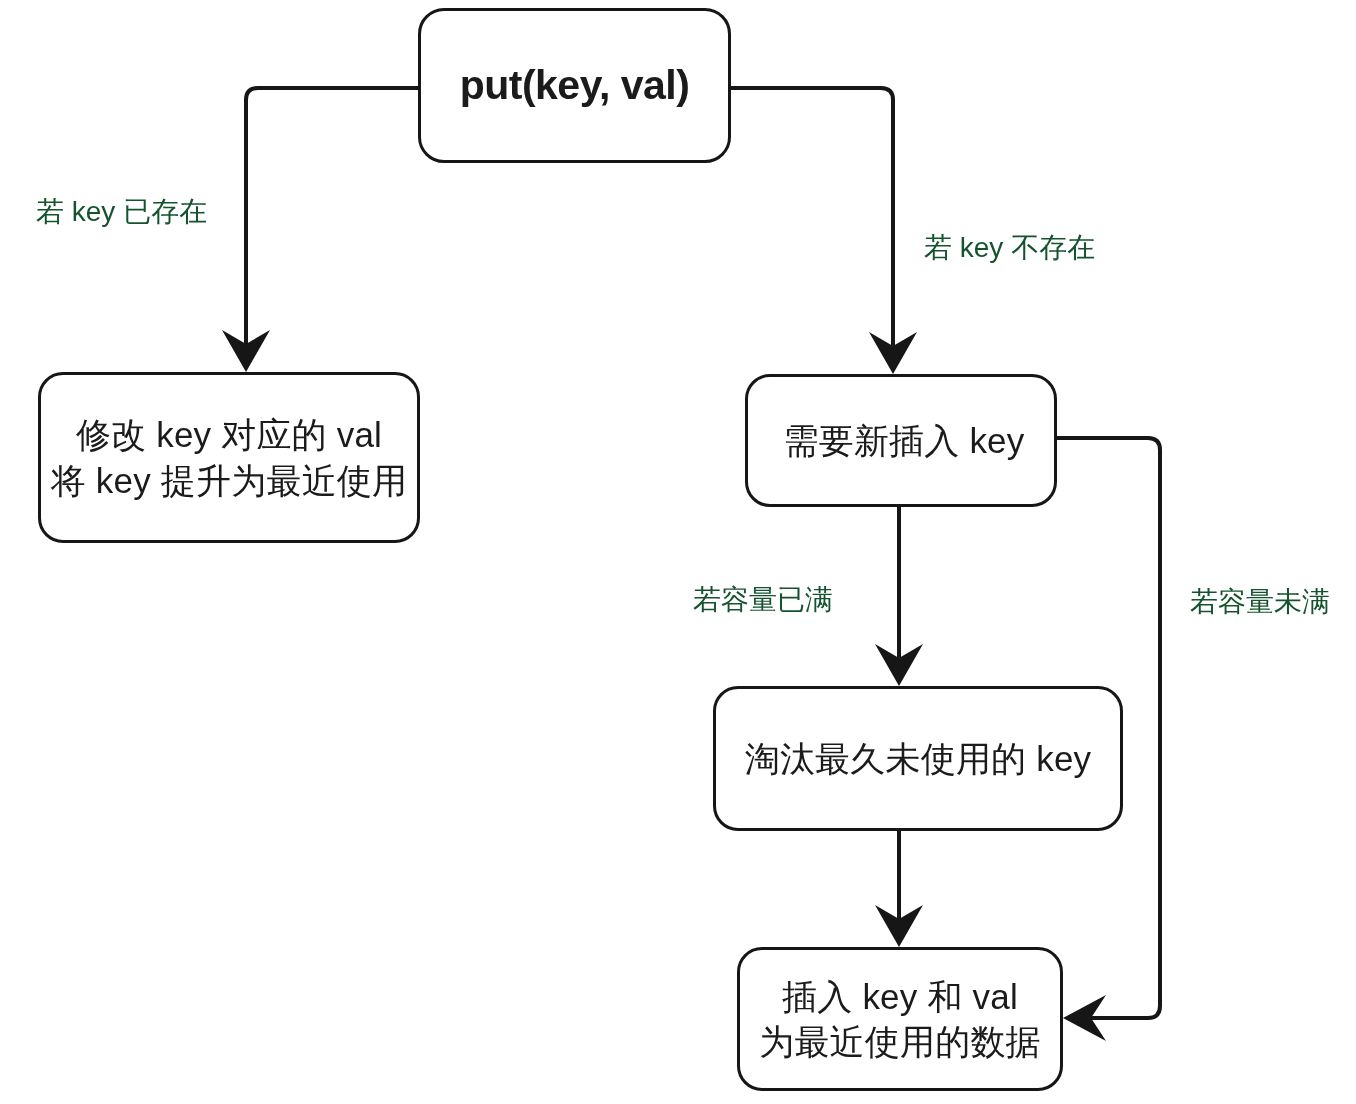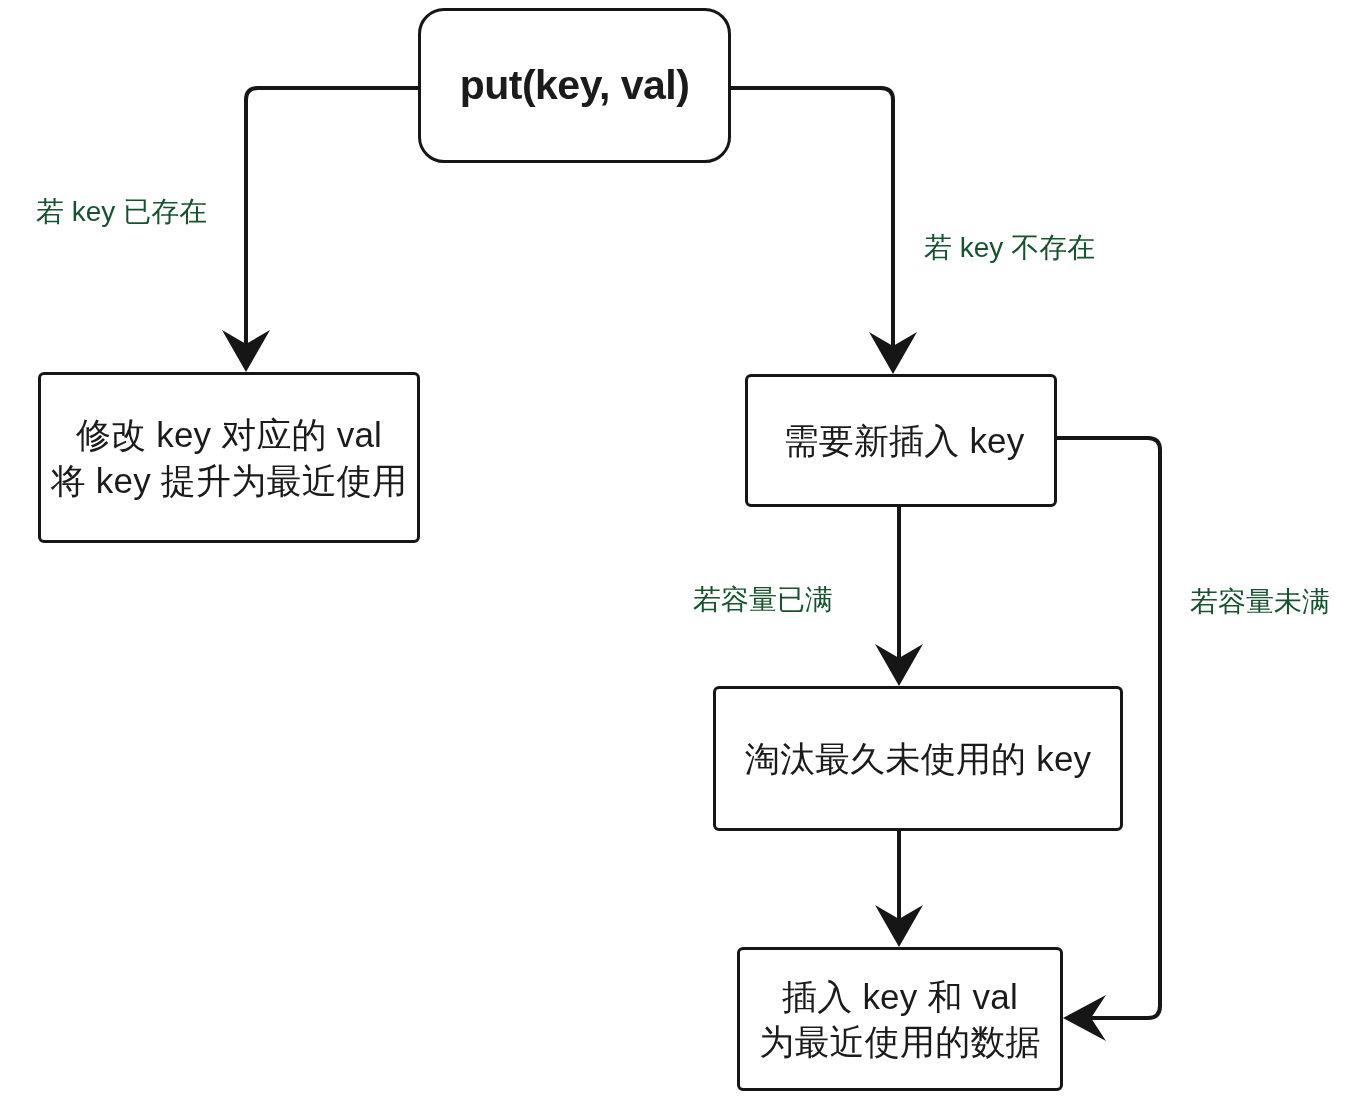--- a/index.html
+++ b/index.html
@@ -24,21 +24,21 @@
     left: 0;
     top: 0;
     width: 1356px;
     height: 1104px;
     pointer-events: none;
   }
   .node {
     position: absolute;
     box-sizing: border-box;
     border: 3px solid #161616;
-    border-radius: 6px;
+    border-radius: 25px;
     background: #ffffff;
     display: flex;
     align-items: center;
     justify-content: center;
     text-align: center;
   }
   .node .node-text {
     display: block;
     line-height: 1.30;
     white-space: pre-line;

